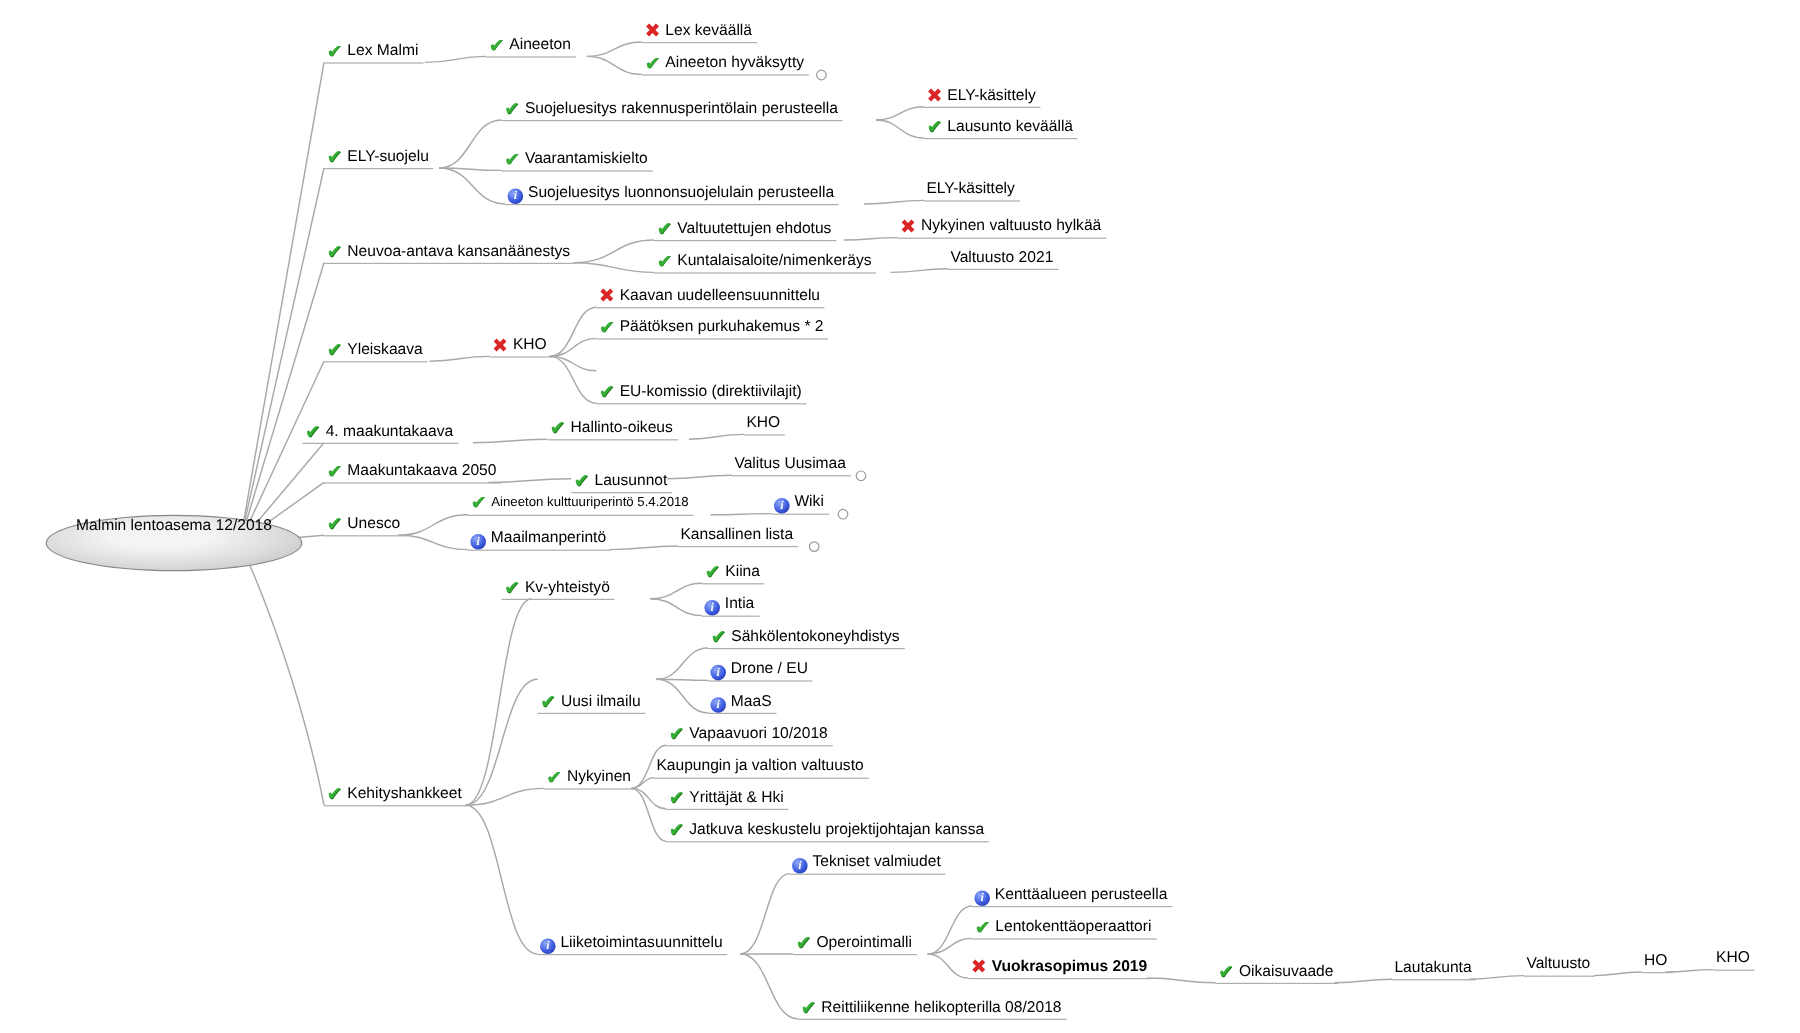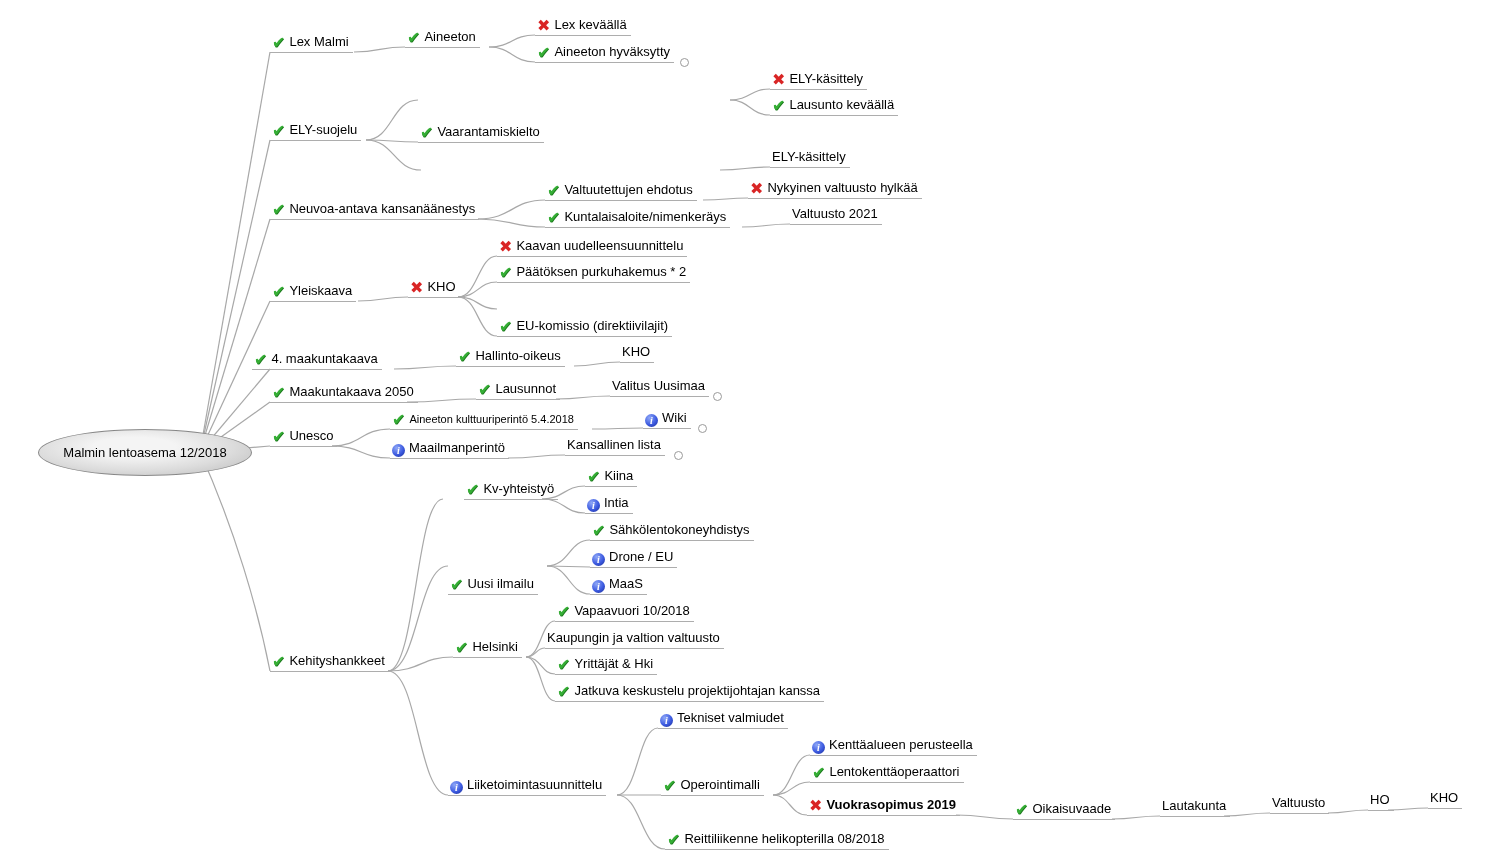--- a/index.html
+++ b/index.html
@@ -17,21 +17,21 @@
   .ic.check{color:#35ae35;font-weight:bold;font-size:16px;line-height:14px;
             font-family:"DejaVu Sans",sans-serif;text-shadow:0.5px 0.5px 0 #1d7a1d;vertical-align:-1px;}
   .ic.cross{color:#d92525;font-weight:bold;font-size:16px;line-height:14px;
             font-family:"DejaVu Sans",sans-serif;vertical-align:-1px;}
   .ic.info{width:13px;height:13px;border-radius:50%;text-align:center;color:#fff;
            background:radial-gradient(circle at 35% 30%,#8fa8f7 0%,#3c5ae0 55%,#16288f 100%);
            font-family:"Liberation Serif","DejaVu Serif",serif;font-style:italic;font-weight:bold;
            font-size:10px;line-height:13px;vertical-align:-1px;}
   .fold{position:absolute;z-index:2;width:7px;height:7px;border:1px solid #9a9a9a;
         border-radius:50%;background:#fff;}
-  .root-node{position:absolute;z-index:3;display:flex;align-items:center;justify-content:center;
+  .root-node{position:absolute;z-index:3;display:flex;align-items:flex-start;justify-content:center;
         border:1px solid #878787;border-radius:50%;font-size:13px;
         background:radial-gradient(ellipse at 45% 38%,#f4f4f4 25%,#dcdcdc 60%,#b9b9b9 100%);}
 </style>
 </head>
 <body>
 
 <div id="map">
 
   <svg class="edges" width="1500" height="861" viewBox="0 0 1500 861" aria-hidden="true">
 
@@ -100,63 +100,65 @@
     <span class="lbl">Malmin lentoasema 12/2018</span>
   </div>
 
   <div class="node" style="left:270px;top:34px"><span class="ic check">✔</span><span class="lbl">Lex Malmi</span></div>
   <div class="node" style="left:405px;top:29px"><span class="ic check">✔</span><span class="lbl">Aineeton</span></div>
   <div class="node" style="left:535px;top:17px"><span class="ic cross">✖</span><span class="lbl">Lex keväällä</span></div>
   <div class="node" style="left:535px;top:44px"><span class="ic check">✔</span><span class="lbl">Aineeton hyväksytty</span></div>
   <span class="fold" style="left:680px;top:58px"></span>
 
   <div class="node" style="left:270px;top:122px"><span class="ic check">✔</span><span class="lbl">ELY-suojelu</span></div>
+  <div class="node" style="left:418px;top:82px"><span class="ic check">✔</span><span class="lbl">Suojeluesitys rakennusperintölain perusteella</span></div>
   <div class="node" style="left:770px;top:71px"><span class="ic cross">✖</span><span class="lbl">ELY-käsittely</span></div>
   <div class="node" style="left:770px;top:97px"><span class="ic check">✔</span><span class="lbl">Lausunto keväällä</span></div>
   <div class="node" style="left:418px;top:124px"><span class="ic check">✔</span><span class="lbl">Vaarantamiskielto</span></div>
+  <div class="node" style="left:421px;top:152px"><span class="ic info">i</span><span class="lbl">Suojeluesitys luonnonsuojelulain perusteella</span></div>
   <div class="node" style="left:770px;top:149px"><span class="lbl">ELY-käsittely</span></div>
 
   <div class="node" style="left:270px;top:201px"><span class="ic check">✔</span><span class="lbl">Neuvoa-antava kansanäänestys</span></div>
   <div class="node" style="left:545px;top:182px"><span class="ic check">✔</span><span class="lbl">Valtuutettujen ehdotus</span></div>
   <div class="node" style="left:748px;top:180px"><span class="ic cross">✖</span><span class="lbl">Nykyinen valtuusto hylkää</span></div>
   <div class="node" style="left:545px;top:209px"><span class="ic check">✔</span><span class="lbl">Kuntalaisaloite/nimenkeräys</span></div>
   <div class="node" style="left:790px;top:206px"><span class="lbl">Valtuusto 2021</span></div>
 
   <div class="node" style="left:270px;top:283px"><span class="ic check">✔</span><span class="lbl">Yleiskaava</span></div>
   <div class="node" style="left:408px;top:279px"><span class="ic cross">✖</span><span class="lbl">KHO</span></div>
   <div class="node" style="left:497px;top:238px"><span class="ic cross">✖</span><span class="lbl">Kaavan uudelleensuunnittelu</span></div>
   <div class="node" style="left:497px;top:264px"><span class="ic check">✔</span><span class="lbl">Päätöksen purkuhakemus * 2</span></div>
   <div class="node" style="left:497px;top:318px"><span class="ic check">✔</span><span class="lbl">EU-komissio (direktiivilajit)</span></div>
 
   <div class="node" style="left:252px;top:351px"><span class="ic check">✔</span><span class="lbl">4. maakuntakaava</span></div>
   <div class="node" style="left:456px;top:348px"><span class="ic check">✔</span><span class="lbl">Hallinto-oikeus</span></div>
   <div class="node" style="left:620px;top:344px"><span class="lbl">KHO</span></div>
 
   <div class="node" style="left:270px;top:384px"><span class="ic check">✔</span><span class="lbl">Maakuntakaava 2050</span></div>
-  <div class="node" style="left:476px;top:381px"><span class="ic check">✔</span><span class="lbl">Lausunnot</span></div>
+  <div class="node" style="left:476px;top:392px"><span class="ic check">✔</span><span class="lbl">Lausunnot</span></div>
   <div class="node" style="left:610px;top:378px"><span class="lbl">Valitus Uusimaa</span></div>
   <span class="fold" style="left:713px;top:392px"></span>
 
   <div class="node" style="left:270px;top:428px"><span class="ic check">✔</span><span class="lbl">Unesco</span></div>
   <div class="node small" style="left:390px;top:411px"><span class="ic check">✔</span><span class="lbl">Aineeton kulttuuriperintö 5.4.2018</span></div>
   <div class="node" style="left:643px;top:410px"><span class="ic info">i</span><span class="lbl">Wiki</span></div>
   <span class="fold" style="left:698px;top:424px"></span>
   <div class="node" style="left:390px;top:440px"><span class="ic info">i</span><span class="lbl">Maailmanperintö</span></div>
   <div class="node" style="left:565px;top:437px"><span class="lbl">Kansallinen lista</span></div>
   <span class="fold" style="left:674px;top:451px"></span>
 
   <div class="node" style="left:270px;top:653px"><span class="ic check">✔</span><span class="lbl">Kehityshankkeet</span></div>
-  <div class="node" style="left:464px;top:481px"><span class="ic check">✔</span><span class="lbl">Kv-yhteistyö</span></div>
+  <div class="node" style="left:418px;top:481px"><span class="ic check">✔</span><span class="lbl">Kv-yhteistyö</span></div>
   <div class="node" style="left:585px;top:468px"><span class="ic check">✔</span><span class="lbl">Kiina</span></div>
   <div class="node" style="left:585px;top:495px"><span class="ic info">i</span><span class="lbl">Intia</span></div>
   <div class="node" style="left:448px;top:576px"><span class="ic check">✔</span><span class="lbl">Uusi ilmailu</span></div>
   <div class="node" style="left:590px;top:522px"><span class="ic check">✔</span><span class="lbl">Sähkölentokoneyhdistys</span></div>
   <div class="node" style="left:590px;top:549px"><span class="ic info">i</span><span class="lbl">Drone / EU</span></div>
   <div class="node" style="left:590px;top:576px"><span class="ic info">i</span><span class="lbl">MaaS</span></div>
-  <div class="node" style="left:453px;top:639px"><span class="ic check">✔</span><span class="lbl">Helsinki</span></div>
+  <div class="node" style="left:453px;top:639px"><span class="ic check">✔</span><span class="lbl">Nykyinen</span></div>
   <div class="node" style="left:555px;top:603px"><span class="ic check">✔</span><span class="lbl">Vapaavuori 10/2018</span></div>
   <div class="node" style="left:545px;top:630px"><span class="lbl">Kaupungin ja valtion valtuusto</span></div>
   <div class="node" style="left:555px;top:656px"><span class="ic check">✔</span><span class="lbl">Yrittäjät &amp; Hki</span></div>
   <div class="node" style="left:555px;top:683px"><span class="ic check">✔</span><span class="lbl">Jatkuva keskustelu projektijohtajan kanssa</span></div>
   <div class="node" style="left:448px;top:777px"><span class="ic info">i</span><span class="lbl">Liiketoimintasuunnittelu</span></div>
   <div class="node" style="left:658px;top:710px"><span class="ic info">i</span><span class="lbl">Tekniset valmiudet</span></div>
   <div class="node" style="left:661px;top:777px"><span class="ic check">✔</span><span class="lbl">Operointimalli</span></div>
   <div class="node" style="left:810px;top:737px"><span class="ic info">i</span><span class="lbl">Kenttäalueen perusteella</span></div>
   <div class="node" style="left:810px;top:764px"><span class="ic check">✔</span><span class="lbl">Lentokenttäoperaattori</span></div>
   <div class="node bold" style="left:807px;top:797px"><span class="ic cross">✖</span><span class="lbl">Vuokrasopimus 2019</span></div>

